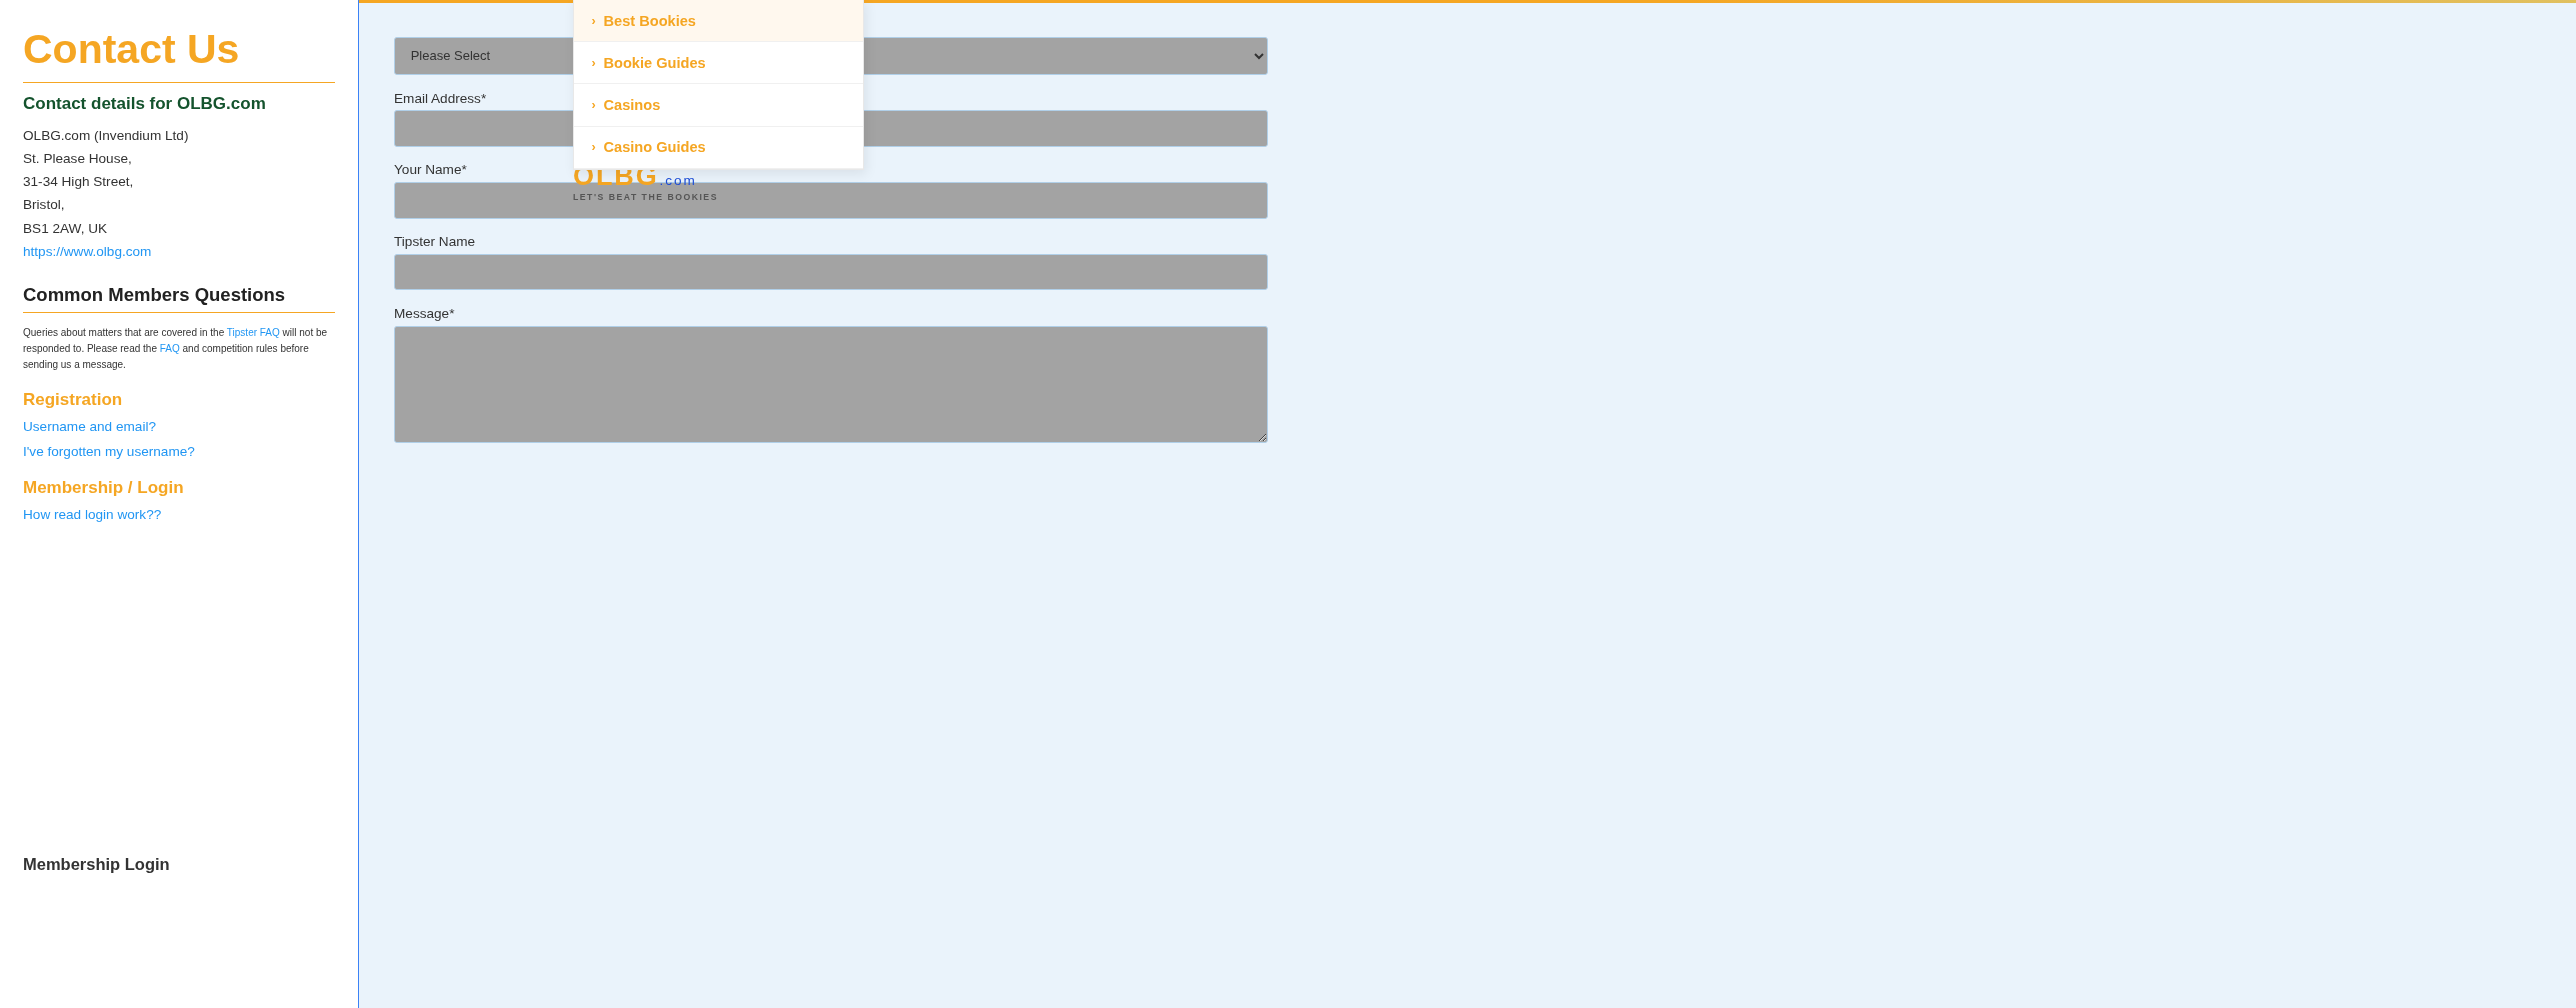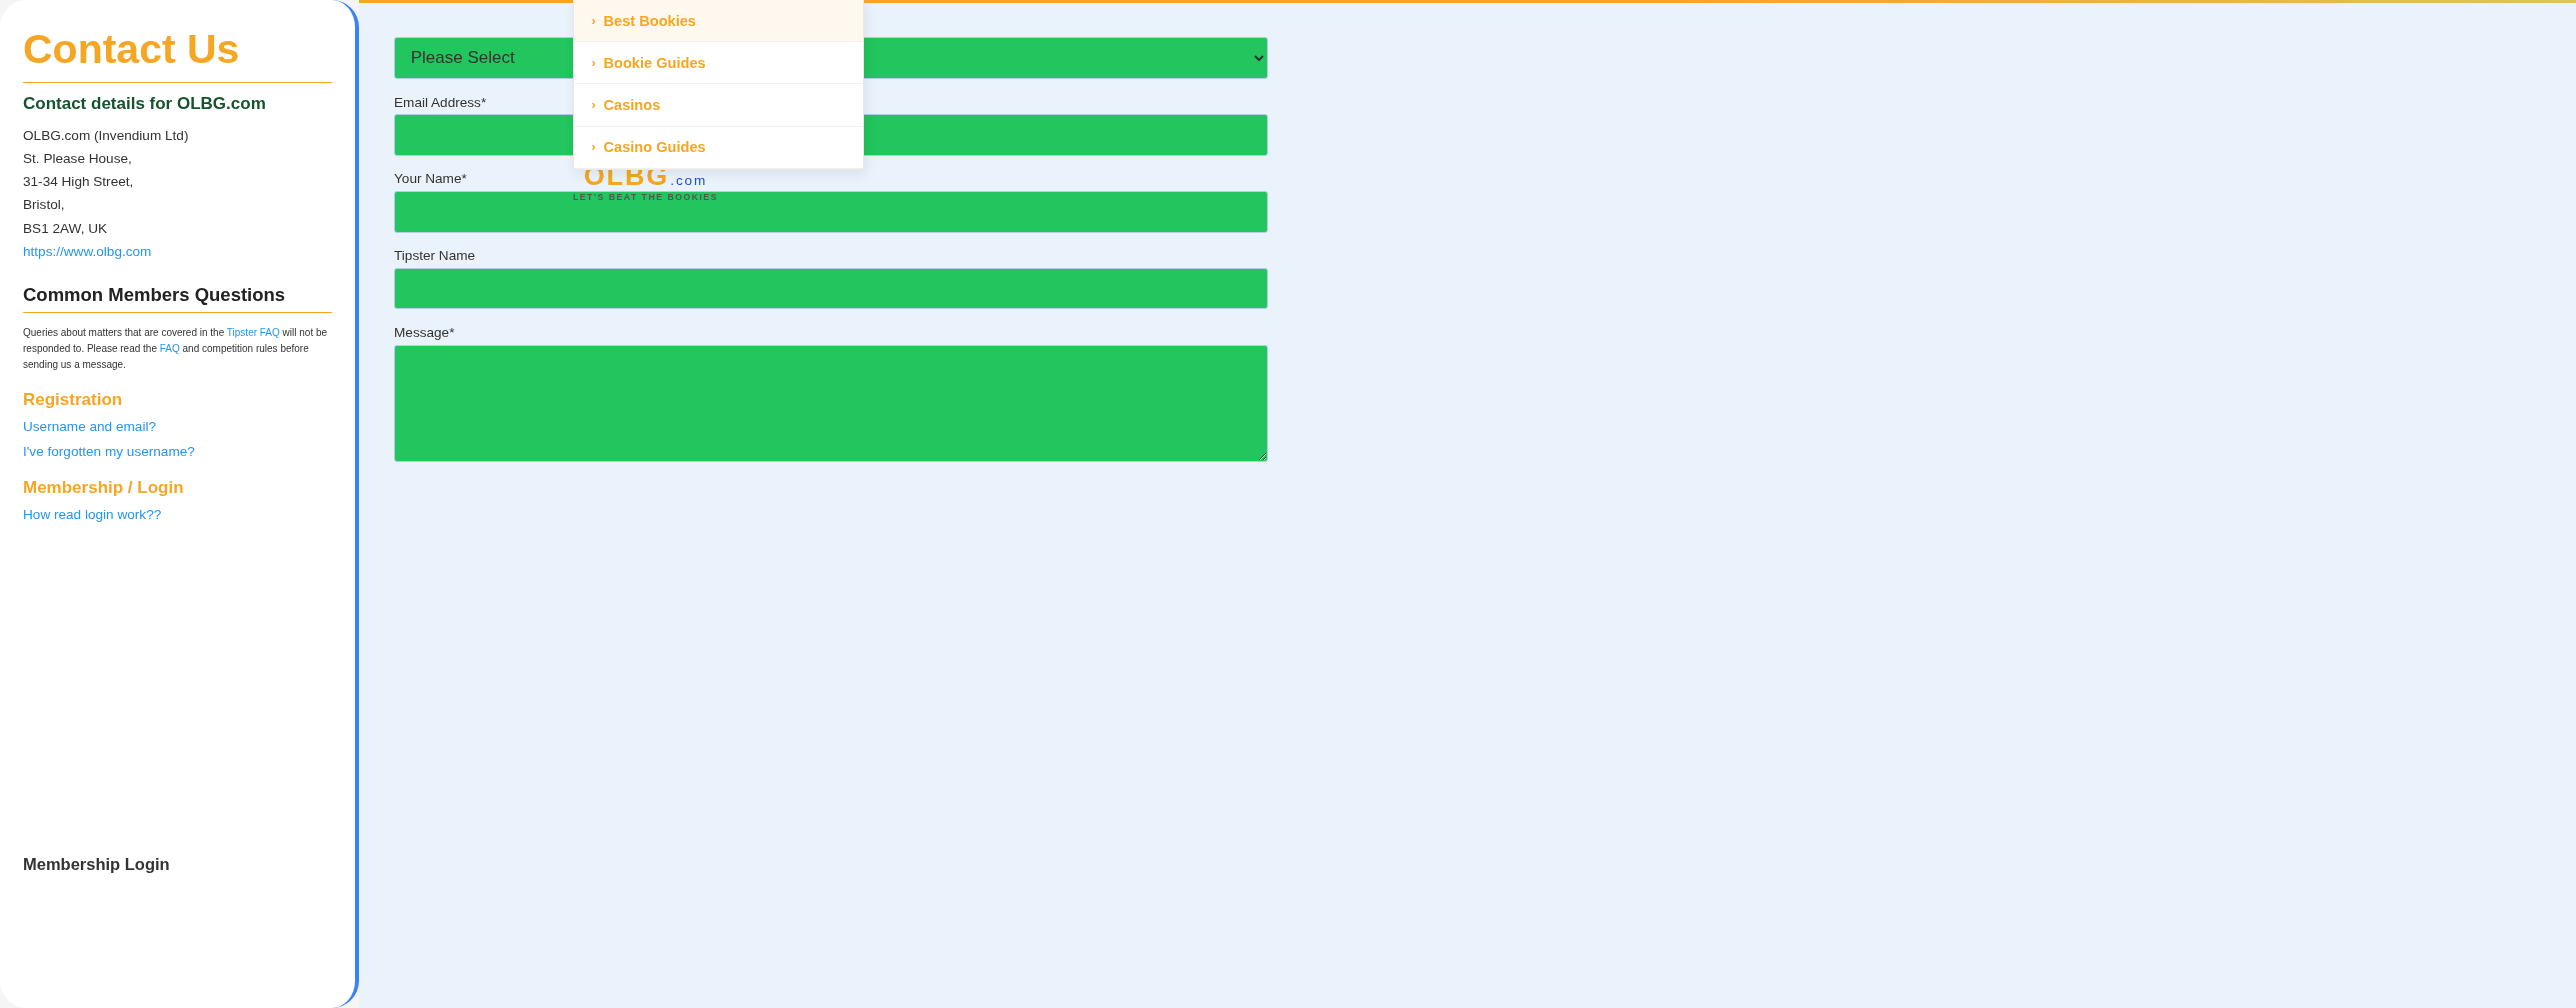--- a/index.html
+++ b/index.html
@@ -14,24 +14,23 @@
       width: 100%;
       min-height: 100vh;
       position: relative;
     }
     
     .left-panel {
       width: 359px;
       min-width: 311px;
       background: #fff;
       padding: 27px 23px 23px 23px;
-      border-right: 4px solid #3b82f6;
+      border-right: 1px solid #3b82f6;
       position: relative;
       z-index: 1;
-      border-radius: 27px;
     }
     .page-title {
       font-size: 41px;
       color: #f5a623;
       font-weight: bold;
       margin-bottom: 9.7px;
       line-height: 1.1;
     }
     .left-panel hr {
       border: none;
@@ -135,21 +134,21 @@
     .logo-area {
       position: absolute;
       top: 163px;
       left: 214px;
       z-index: 99;
       background: transparent;
     }
     .logo-box {
       display: flex;
       flex-direction: column;
-      align-items: center;
+      align-items: flex-start;
     }
     .logo-olbg {
       font-size: 27px;
       font-weight: bold;
       color: #f5a623;
       letter-spacing: 1.9px;
       line-height: 1;
     }
     .logo-tagline {
       font-size: 8.7px;
@@ -167,22 +166,22 @@
       font-weight: normal;
     }
     .form-group {
       margin-bottom: 15.5px;
     }
     .form-select, .form-input, .form-textarea {
       width: 100%;
       padding: 9.7px 11.7px;
       border: 1.5px solid #b0cfe8;
       border-radius: 2.9px;
-      background: #22c55e;
-      font-size: 17px;
+      background: #a3a3a3;
+      font-size: 13px;
       color: #333;
       outline: none;
     }
     .form-select {
       appearance: auto;
     }
     .form-textarea {
       height: 117px;
       resize: vertical;
     }

